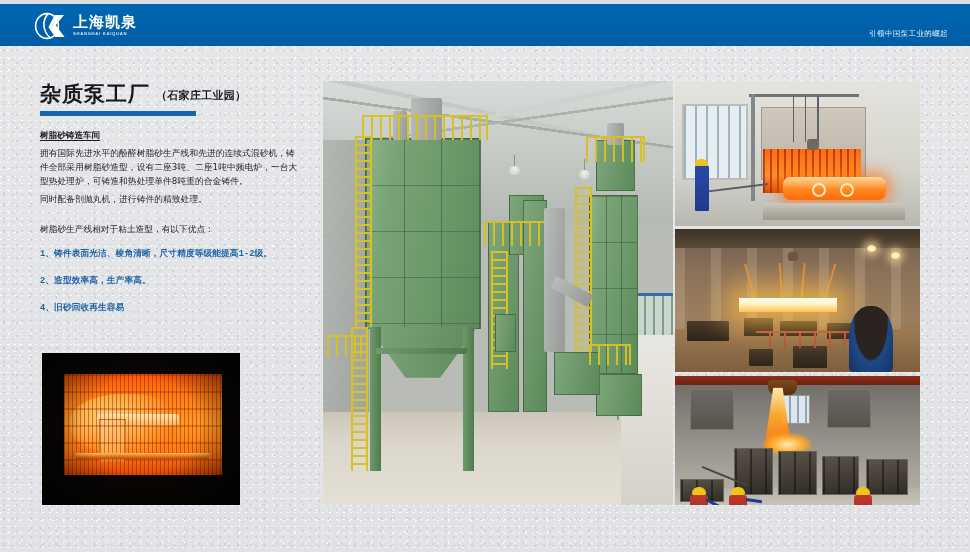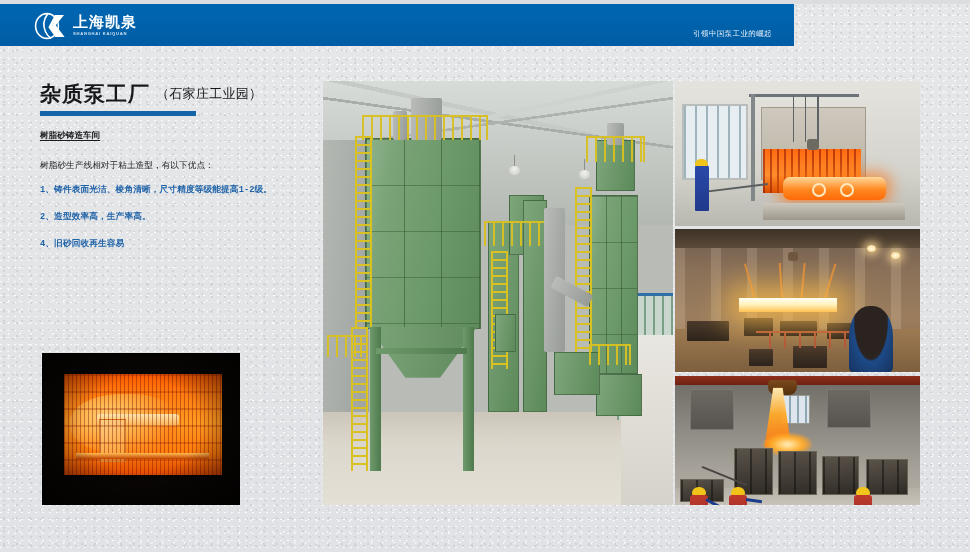--- a/index.html
+++ b/index.html
@@ -20,21 +20,21 @@
       radial-gradient(circle at 47% 62%, rgba(200,202,206,.75) 0 1px, transparent 1px),
       radial-gradient(circle at 78% 34%, rgba(255,255,255,.7) 0 1px, transparent 1px),
       radial-gradient(circle at 29% 84%, rgba(198,200,205,.6) 0 1px, transparent 1px),
       linear-gradient(#e6e7e9,#e1e2e5);
     background-size:7px 7px, 9px 9px, 11px 11px, 13px 13px, 100% 100%;
   }
 
   
   #header {
     position:absolute; left:0; top:4px;
-    width:794px; height:42px;
+    width:970px; height:42px;
     background:#0063ad;
     background:linear-gradient(#0066b2,#005da4);
   }
   #header-strip-top {
     position:absolute; left:0; top:0; width:970px; height:4px;
     background:#dcdde0;
   }
   #logo-wrap {
     position:absolute; left:34px; top:8px;
     display:flex; align-items:center; gap:5px;
@@ -60,21 +60,21 @@
   
   #left-col { position:absolute; left:40px; top:84px; width:262px; }
 
   #title-row { display:flex; align-items:flex-end; gap:6px; }
   #page-title {
     font-size:21px; font-weight:bold; color:#16181b;
     letter-spacing:1px; line-height:1;
     font-family:"DejaVu Sans","Liberation Sans",sans-serif;
   }
   #page-subtitle {
-    font-size:13px; font-weight:normal; color:#16181b;
+    font-size:11px; font-weight:bold; color:#16181b;
     letter-spacing:.3px; padding-bottom:2px;
     font-family:"DejaVu Sans","Liberation Sans",sans-serif;
   }
   #title-rule {
     margin-top:6px; width:156px; height:5px; background:#1565ab;
   }
 
   #section-heading {
     margin-top:14px;
     font-size:8.6px; font-weight:bold; color:#1b1d20;
@@ -454,20 +454,22 @@
   <div id="left-col">
 
     <div id="title-row">
       <span id="page-title">杂质泵工厂</span>
       <span id="page-subtitle">（石家庄工业园）</span>
     </div>
     <div id="title-rule"></div>
 
     <div id="section-heading">树脂砂铸造车间</div>
 
+    <p class="body-para">拥有国际先进水平的酚醛树脂砂生产线和先进的连续式混砂机，铸件全部采用树脂砂造型，设有二座3吨、二座1吨中频电炉，一台大型热处理炉，可铸造和热处理单件8吨重的合金铸件。</p>
+    <p class="body-para">同时配备剖抛丸机，进行铸件的精致处理。</p>
 
     <p id="intro-line">树脂砂生产线相对于粘土造型，有以下优点：</p>
 
     <div id="advantages">
       <div class="advantage">1、铸件表面光洁、棱角清晰，尺寸精度等级能提高1-2级。</div>
       <div class="advantage">2、造型效率高，生产率高。</div>
       <div class="advantage">4、旧砂回收再生容易</div>
     </div>
   </div>
 

